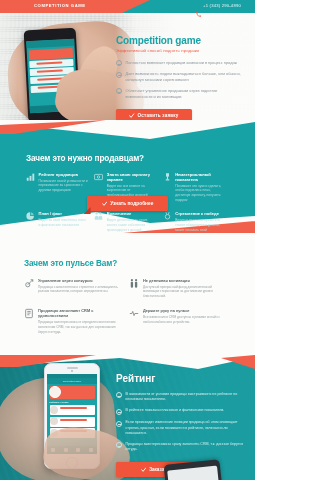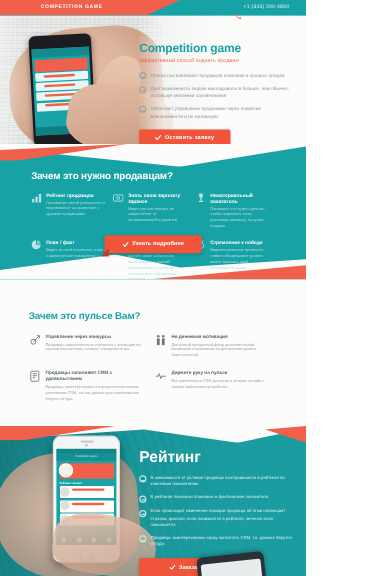--- a/index.html
+++ b/index.html
@@ -151,21 +151,21 @@
   .sec2-botwhite {
     position: absolute; bottom: 0; left: 0; width: 255px; height: 22px;
     background: #fcfcfb;
     clip-path: polygon(0 22px, 0 14px, 96px 1px, 150px 12px, 255px 5px, 255px 22px);
   }
   .sec2-botorange {
     position: absolute; bottom: 0; right: 0; width: 150px; height: 14px;
     background: #f0604a;
     clip-path: polygon(150px 0, 150px 14px, 18px 14px, 150px 2px);
   }
-  .sec2-inner { position: absolute; top: 22px; left: 26px; width: 205px; z-index: 4; }
+  .sec2-inner { position: absolute; top: 34px; left: 26px; width: 205px; z-index: 4; }
   .sec-h-white {
     font-size: 8.2px; font-weight: bold; color: #fff; margin-bottom: 9px;
     letter-spacing: -.1px;
   }
   .grid3 { display: flex; flex-wrap: wrap; gap: 0; }
   .f-item { width: 33.33%; display: flex; gap: 3.5px; margin-bottom: 8px; padding-right: 6px; }
   .f-ico { flex: 0 0 auto; width: 9px; height: 10px; color: #b9e4e5; }
   .f-ico svg { width: 100%; height: 100%; display: block; }
   .f-tt { font-size: 4.1px; font-weight: bold; color: #ffffff; margin-bottom: 1.5px; }
   .f-tx { font-size: 3.3px; line-height: 1.5; color: #b3dedf; }
@@ -248,21 +248,21 @@
   }
   .s4-item::after {
     content: ""; position: absolute; left: 10px; top: 2px; width: 27px; height: 2.2px;
     background: #f0604a; border-radius: 1px;
   }
   .s4-nav { position: absolute; bottom: 0; left: 0; right: 0; height: 8px; background: #14888c;
     display: flex; align-items: center; justify-content: space-around; }
   .s4-nav i { width: 4px; height: 4px; background: #a8dcdd; border-radius: 1px; display: block; }
   .s4-home { width: 12px; height: 12px; border: 1px solid #d3d6da; border-radius: 50%; margin: 2.5px auto 0; }
   .sec4-copy { position: absolute; left: 116px; top: 18px; width: 130px; z-index: 6; }
-  .sec4-h { font-size: 13px; font-weight: bold; color: #ffffff; margin-bottom: 8px; }
+  .sec4-h { font-size: 10px; font-weight: bold; color: #ffffff; margin-bottom: 8px; }
   .s4-li { display: flex; gap: 3.5px; margin-bottom: 5.5px; align-items: flex-start; }
   .s4-li-ico {
     flex: 0 0 auto; width: 6px; height: 6px; border: .6px solid #bfe6e7; border-radius: 50%;
     position: relative; margin-top: .4px;
   }
   .s4-li-ico::before {
     content: ""; position: absolute; left: 1.4px; top: 2.5px; width: 2.6px; height: 1px; background: #bfe6e7;
   }
   .s4-li-tx { font-size: 3.6px; line-height: 1.5; color: #d8f0f0; }
   .btn-cta3 {

